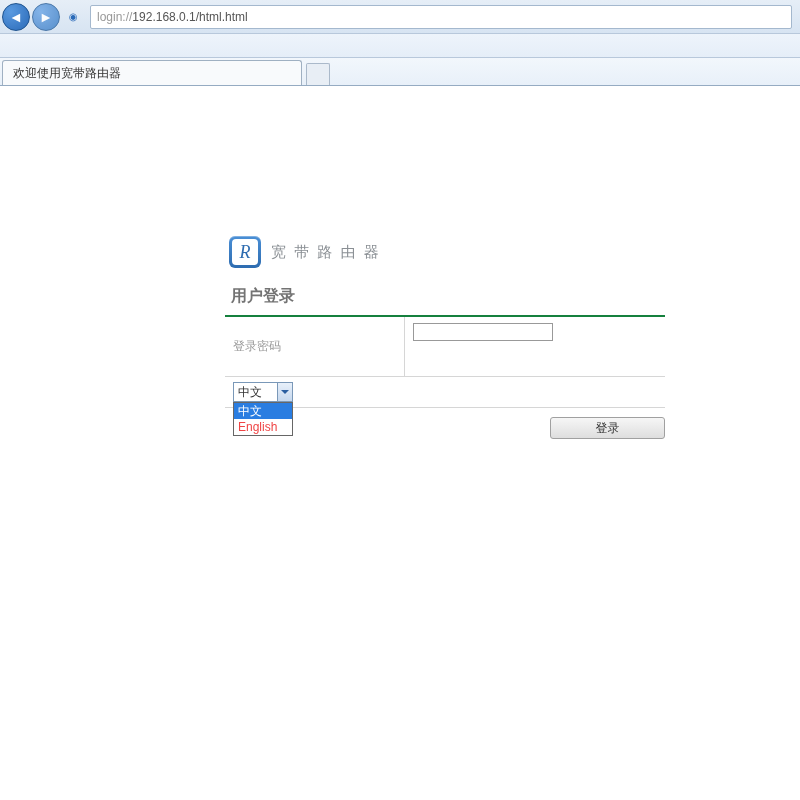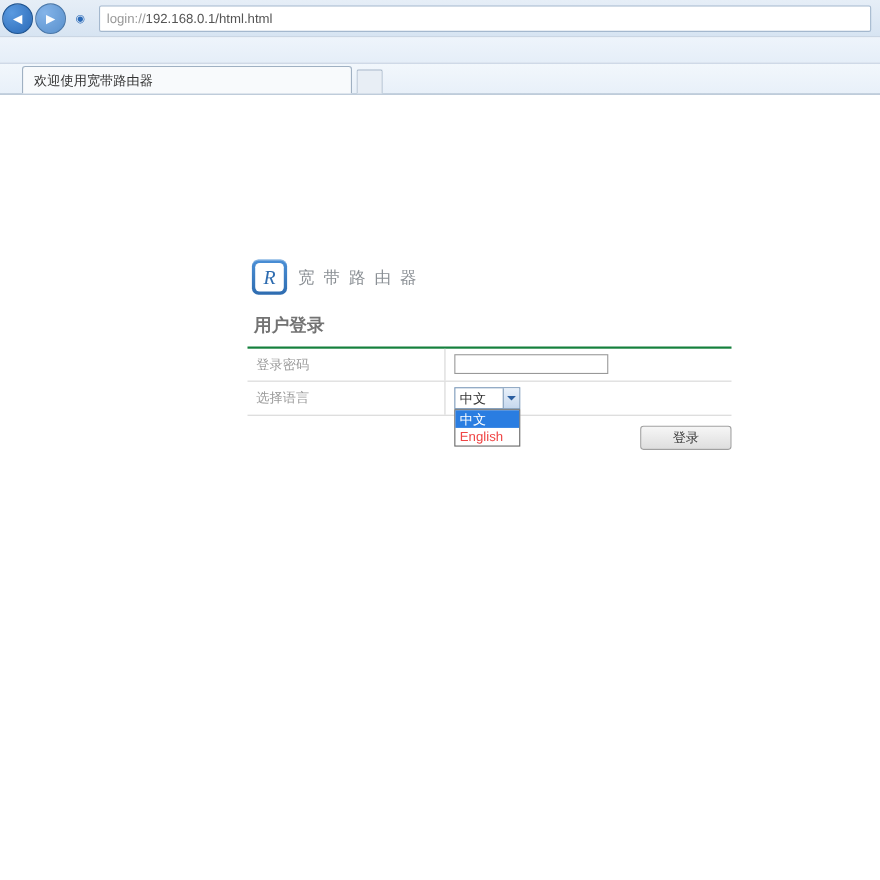--- a/index.html
+++ b/index.html
@@ -69,21 +69,21 @@
     border-bottom: 1px solid #95abc2;
   }
   .tab {
     height: 25px;
     min-width: 300px;
     background: #f8fafc;
     border: 1px solid #9fb0c2;
     border-bottom: none;
     border-top-left-radius: 3px;
     border-top-right-radius: 3px;
-    margin-left: 20px;
+    margin-left: 2px;
     padding: 0 10px;
     font-size: 12px;
     color: #333;
     line-height: 25px;
     position: relative;
   }
   .new-tab {
     width: 24px; height: 22px;
     background: #e8eef5;
     border: 1px solid #aab9ca;
@@ -142,21 +142,21 @@
     font-weight: bold;
     color: #737373;
   }
   
   .form-row {
     display: flex;
     border-bottom: 1px solid #d6d6d6;
   }
   .form-label {
     width: 180px;
-    padding: 6px 8px;
+    padding: 21px 8px;
     font-size: 12px;
     color: #9a9a9a;
     border-right: 1px solid #d6d6d6;
   }
   .form-field {
     flex: 1;
     padding: 5px 8px;
     position: relative;
   }
   .pwd-input {
@@ -202,21 +202,21 @@
   .opt { padding: 1px 4px; color: #ef4444; line-height: 14px; }
   .opt.selected { background: #2a7de1; color: #fff; }
   
   .submit-row {
     display: flex;
     justify-content: flex-end;
     padding: 0 0 0 0;
     margin-top: -1px;
   }
   .login-btn {
-    width: 83px;
+    width: 115px;
     height: 22px;
     background: linear-gradient(to bottom, #f6f6f6, #dedede);
     border: 1px solid #a0a0a0;
     border-radius: 3px;
     font-size: 12px;
     color: #333;
     text-align: center;
     line-height: 20px;
     margin-top: 10px;
     margin-right: 0;
@@ -262,21 +262,20 @@
     <div class="panel-title">用户登录</div>
 
     <div class="form-row">
       <div class="form-label">登录密码</div>
       <div class="form-field">
         <input type="password" class="pwd-input" value="" style="">
       </div>
     </div>
 
     <div class="form-row">
-      <div class="form-label">选择语言</div>
       <div class="form-field">
         <div class="select-box">
           <div class="select-val">中文</div>
           <div class="select-btn">
               <div class="tri"></div>
             </div>
         </div>
         <div class="dropdown">
           <div class="opt selected">中文</div>
           <div class="opt">English</div>

